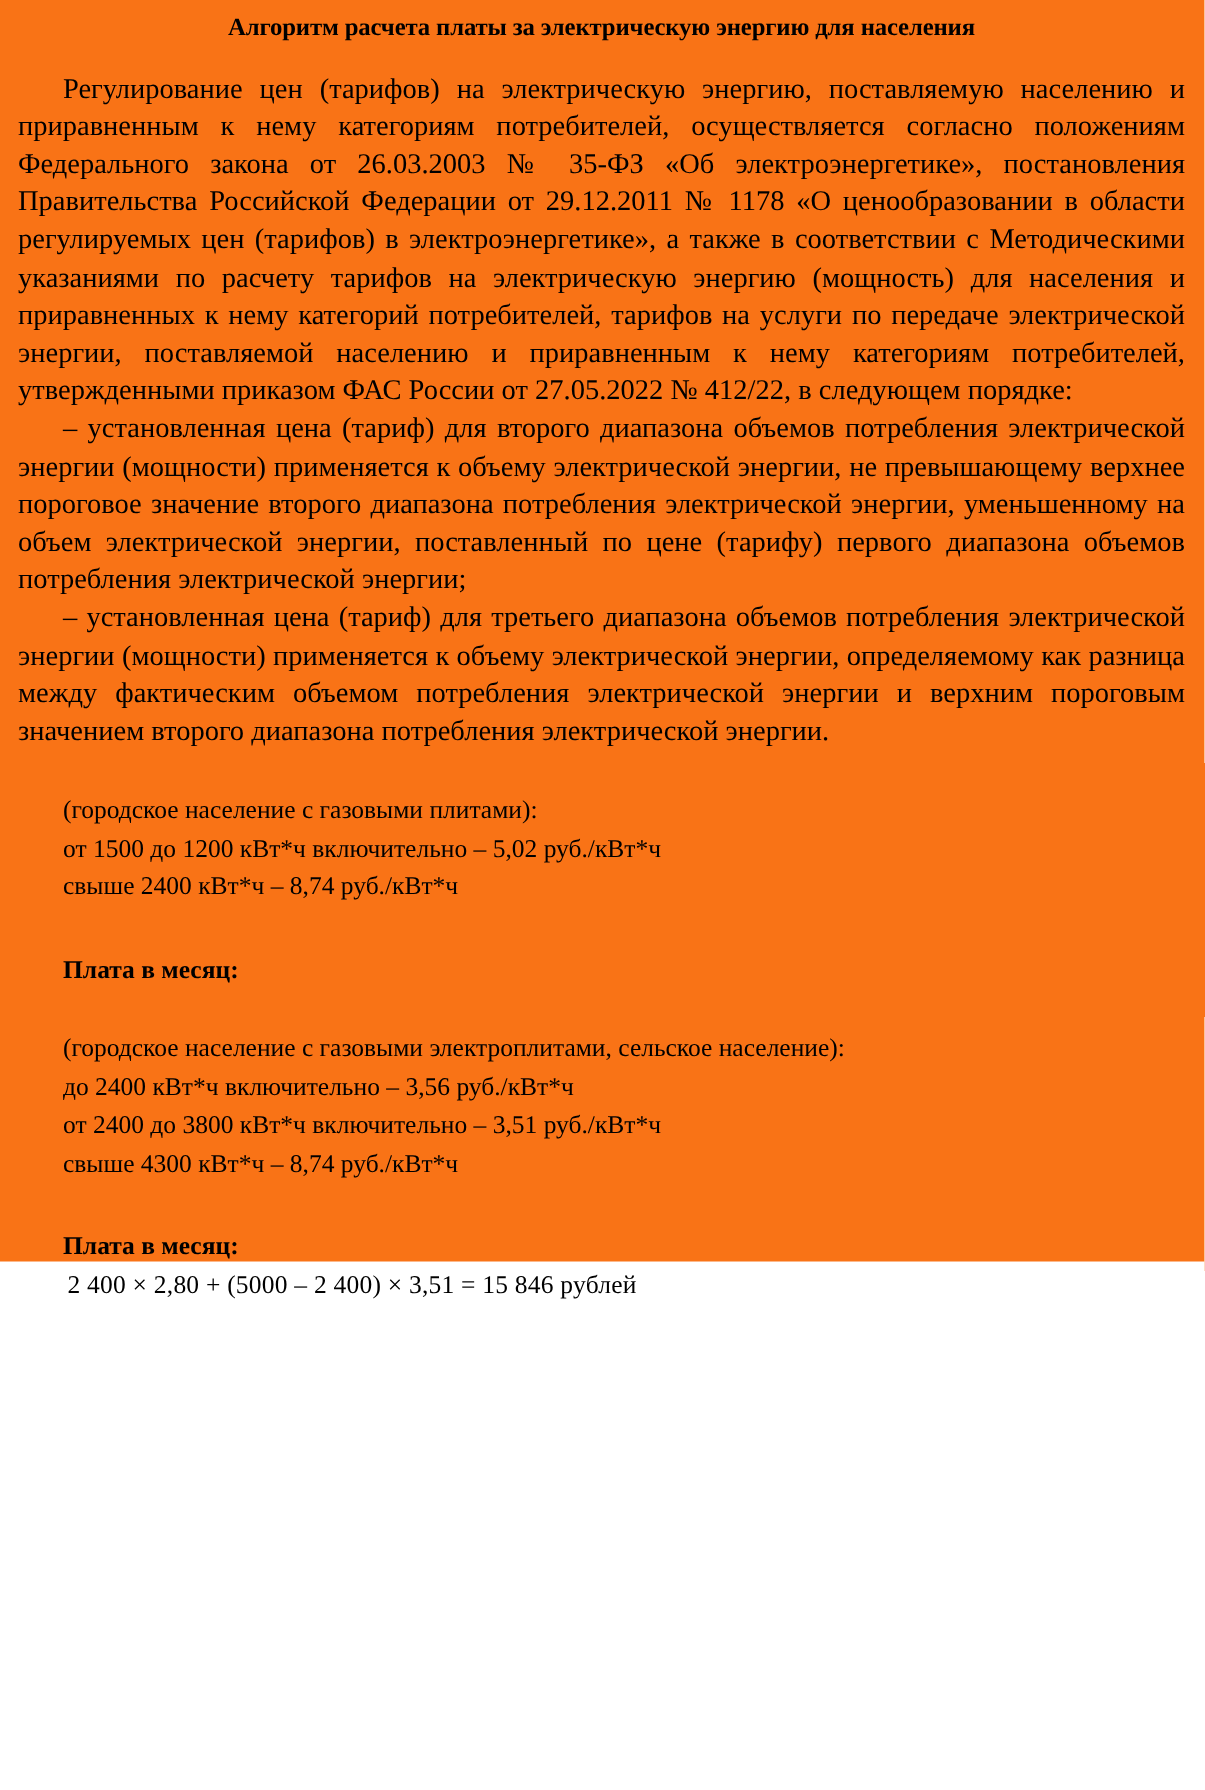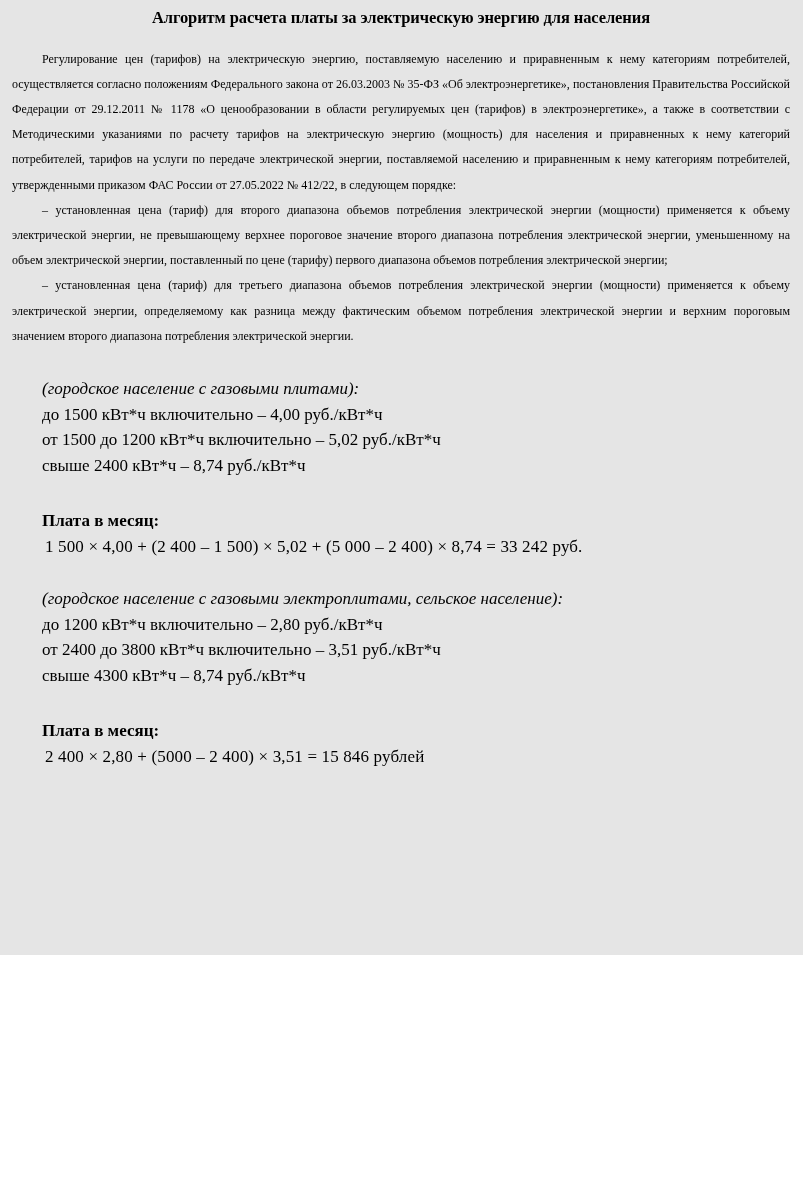--- a/index.html
+++ b/index.html
@@ -14,38 +14,38 @@
     position: relative;
     overflow: hidden;
     font-family: "Liberation Serif", "DejaVu Serif", serif;
     color: #000000;
     -webkit-font-smoothing: antialiased;
   }
 
   .page {
     box-sizing: border-box;
     width: 803px;
-    height: 955px;
+    height: 841px;
     padding: 8px 13px 0 12px;
-    background: #e5e5e5;
+    background: #f97316;
   }
 
   
   .doc-title {
     font-size: 16.5px;
     font-weight: bold;
     text-align: center;
     line-height: 1.25;
     margin: 0 0 18px 0;
     letter-spacing: -0.1px;
   }
 
   
   .body-block {
-    font-size: 12px;
+    font-size: 19px;
     line-height: 25.2px;
   }
   p.para {
     margin: 0;
     text-align: justify;
     text-align-last: left;
     text-indent: 30px;
     hyphens: none;
   }
 
@@ -66,21 +66,20 @@
   
   .examples {
     font-size: 17px;
     line-height: 25.5px;
     padding-left: 30px;
   }
   .ex-group {
     margin-top: 27px;
   }
   .ex-caption {
-    font-style: italic;
     margin: 0;
     white-space: nowrap;
   }
   .ex-line {
     margin: 0;
     white-space: nowrap;
   }
   .pay-group {
     margin-top: 30px;
   }
@@ -111,33 +110,31 @@
 
     <p class="para">– установленная цена (тариф) для третьего диапазона объемов потребления электрической энергии (мощности) применяется к объему электрической энергии, определяемому как разница между фактическим объемом потребления электрической энергии и верхним пороговым значением второго диапазона потребления электрической энергии.</p>
 
   </div>
 
 
   <div class="examples">
 
     <div class="ex-group">
       <p class="ex-caption">(городское население с газовыми плитами):</p>
-      <p class="ex-line">до 1500 кВт*ч включительно – 4,00 руб./кВт*ч</p>
       <p class="ex-line">от 1500 до 1200 кВт*ч включительно – 5,02 руб./кВт*ч</p>
       <p class="ex-line">свыше 2400 кВт*ч – 8,74 руб./кВт*ч</p>
     </div>
 
     <div class="pay-group">
       <p class="pay-label">Плата в месяц:</p>
-      <p class="pay-formula"> 1 500 × 4,00 + (2 400 – 1 500) × 5,02 + (5 000 – 2 400) ×  8,74 = 33 242 руб.</p>
     </div>
 
     <div class="ex-group">
       <p class="ex-caption">(городское население с газовыми электроплитами, сельское население):</p>
-      <p class="ex-line">до 1200 кВт*ч включительно – 2,80 руб./кВт*ч</p>
+      <p class="ex-line">до 2400 кВт*ч включительно – 3,56 руб./кВт*ч</p>
       <p class="ex-line">от 2400 до 3800 кВт*ч включительно – 3,51 руб./кВт*ч</p>
       <p class="ex-line">свыше 4300 кВт*ч – 8,74 руб./кВт*ч</p>
     </div>
 
     <div class="pay-group">
       <p class="pay-label">Плата в месяц:</p>
       <p class="pay-formula"> 2 400 × 2,80 + (5000 – 2 400) × 3,51 = 15 846 рублей</p>
     </div>
 
   </div>

